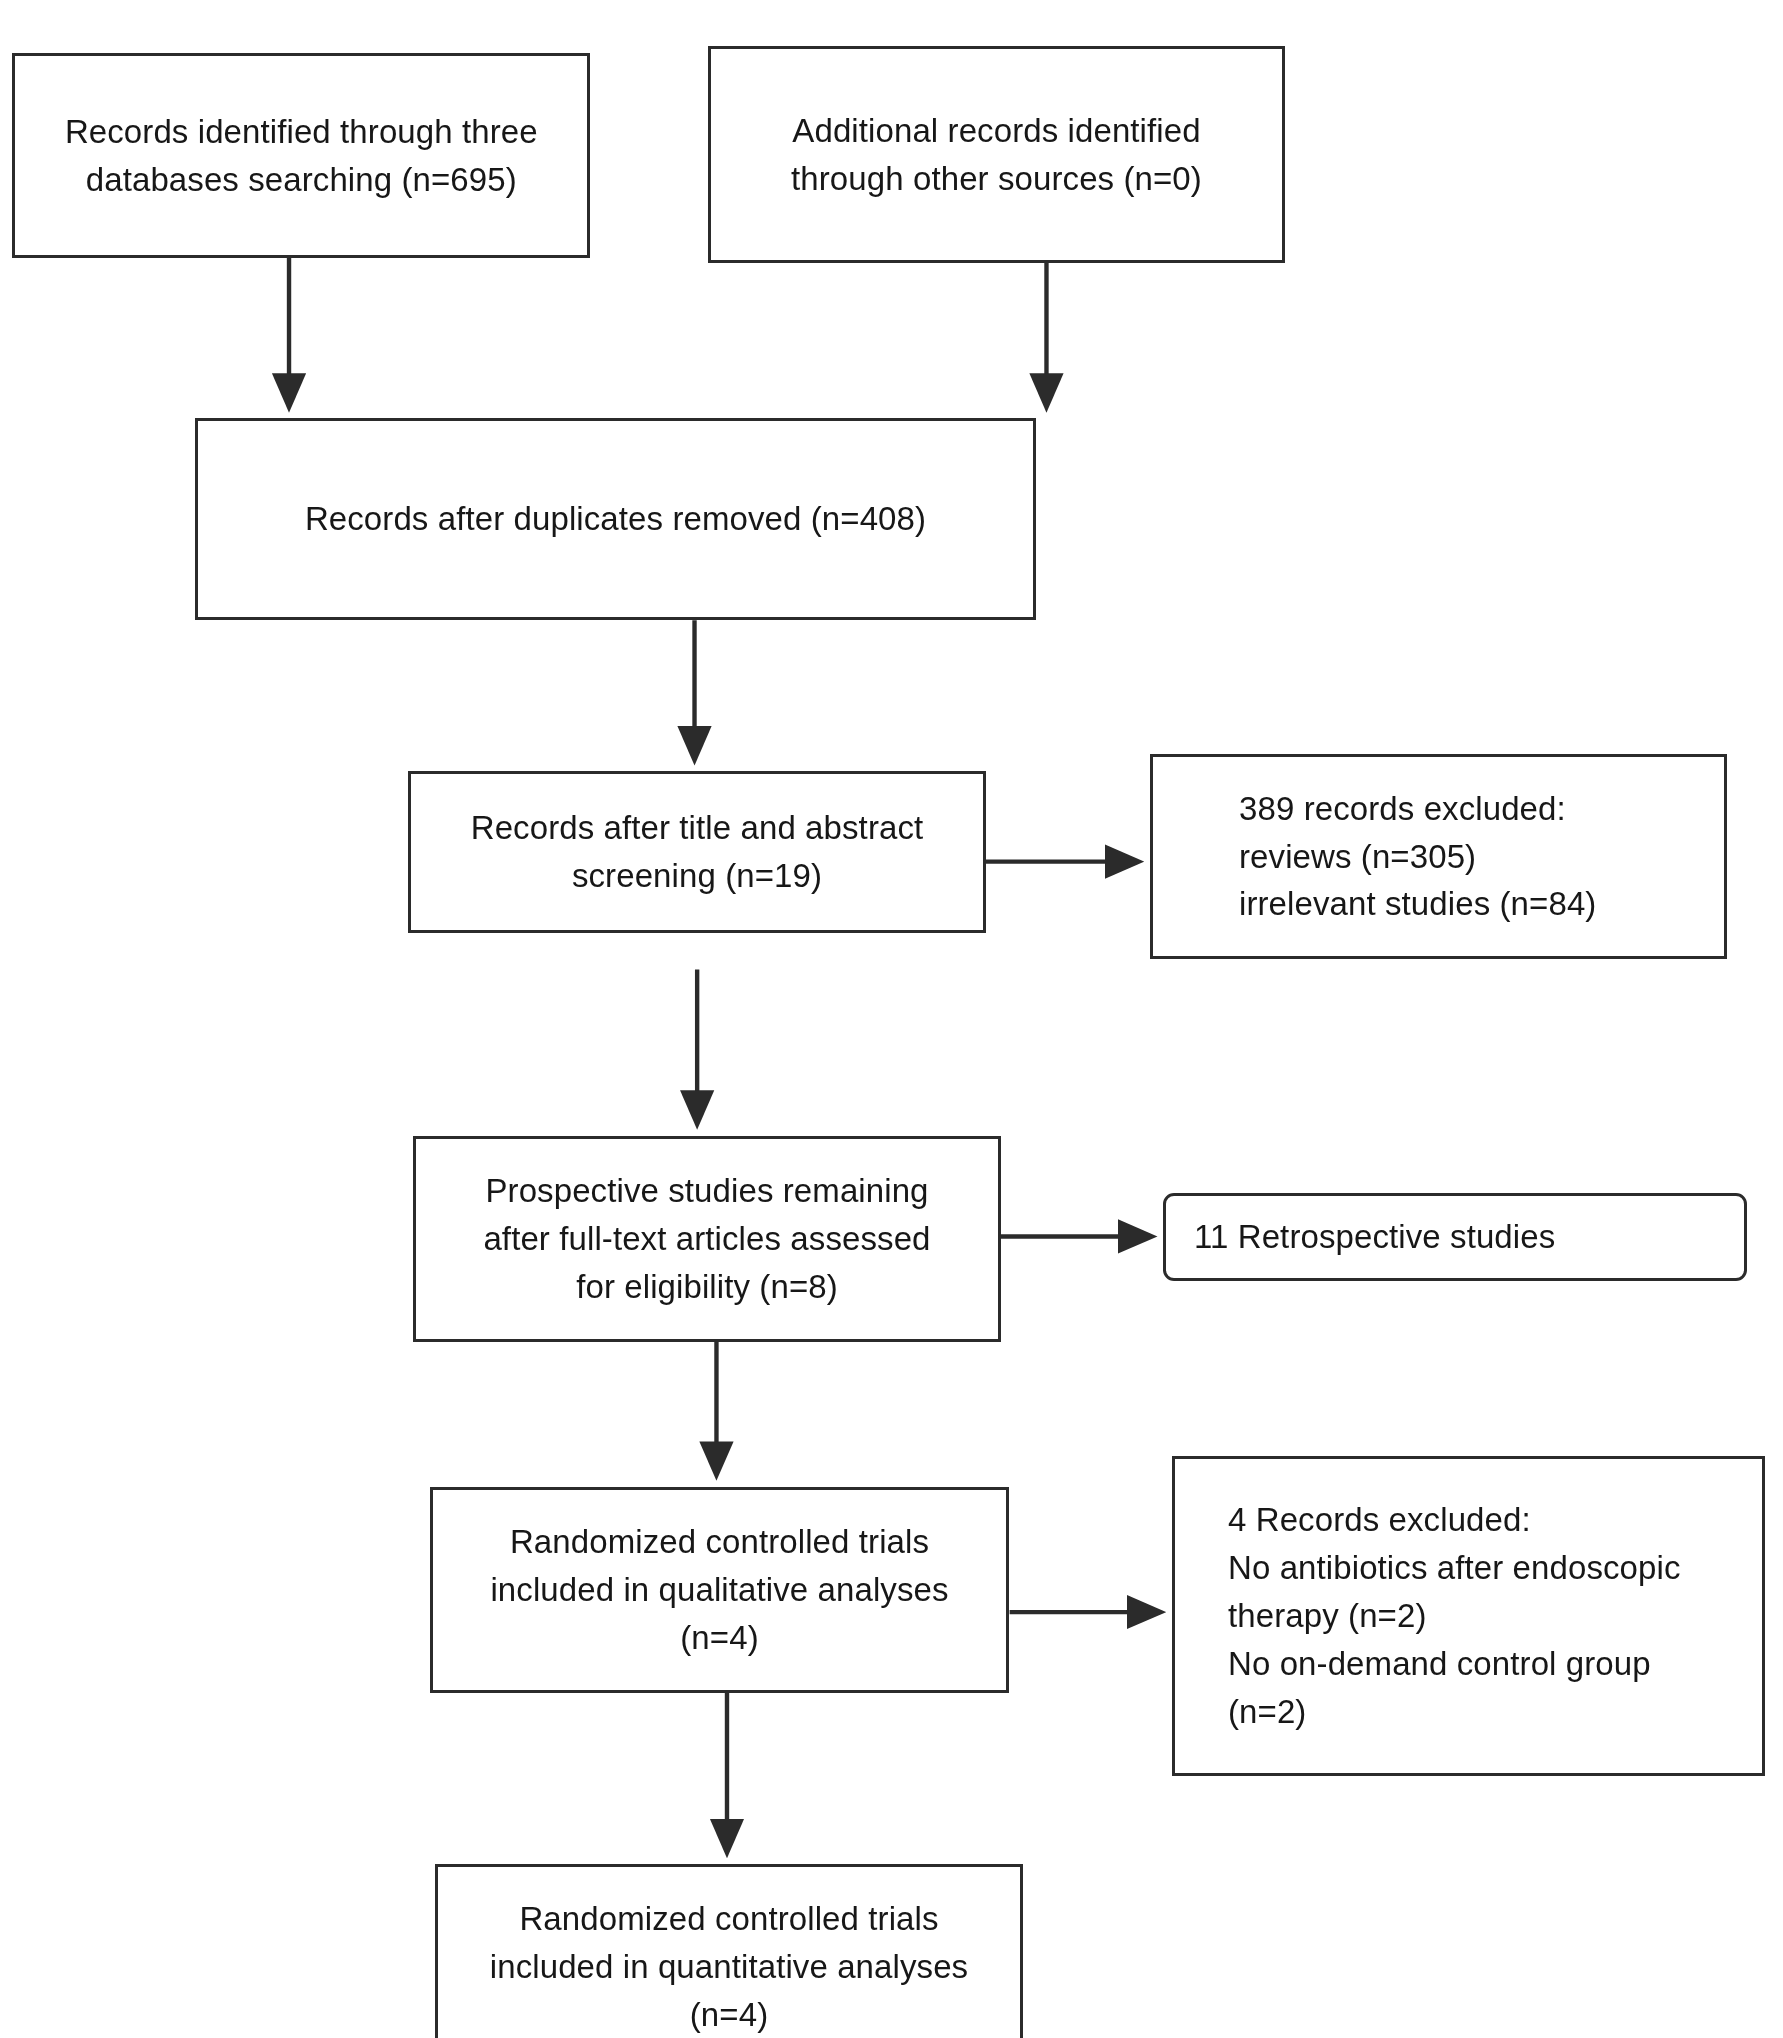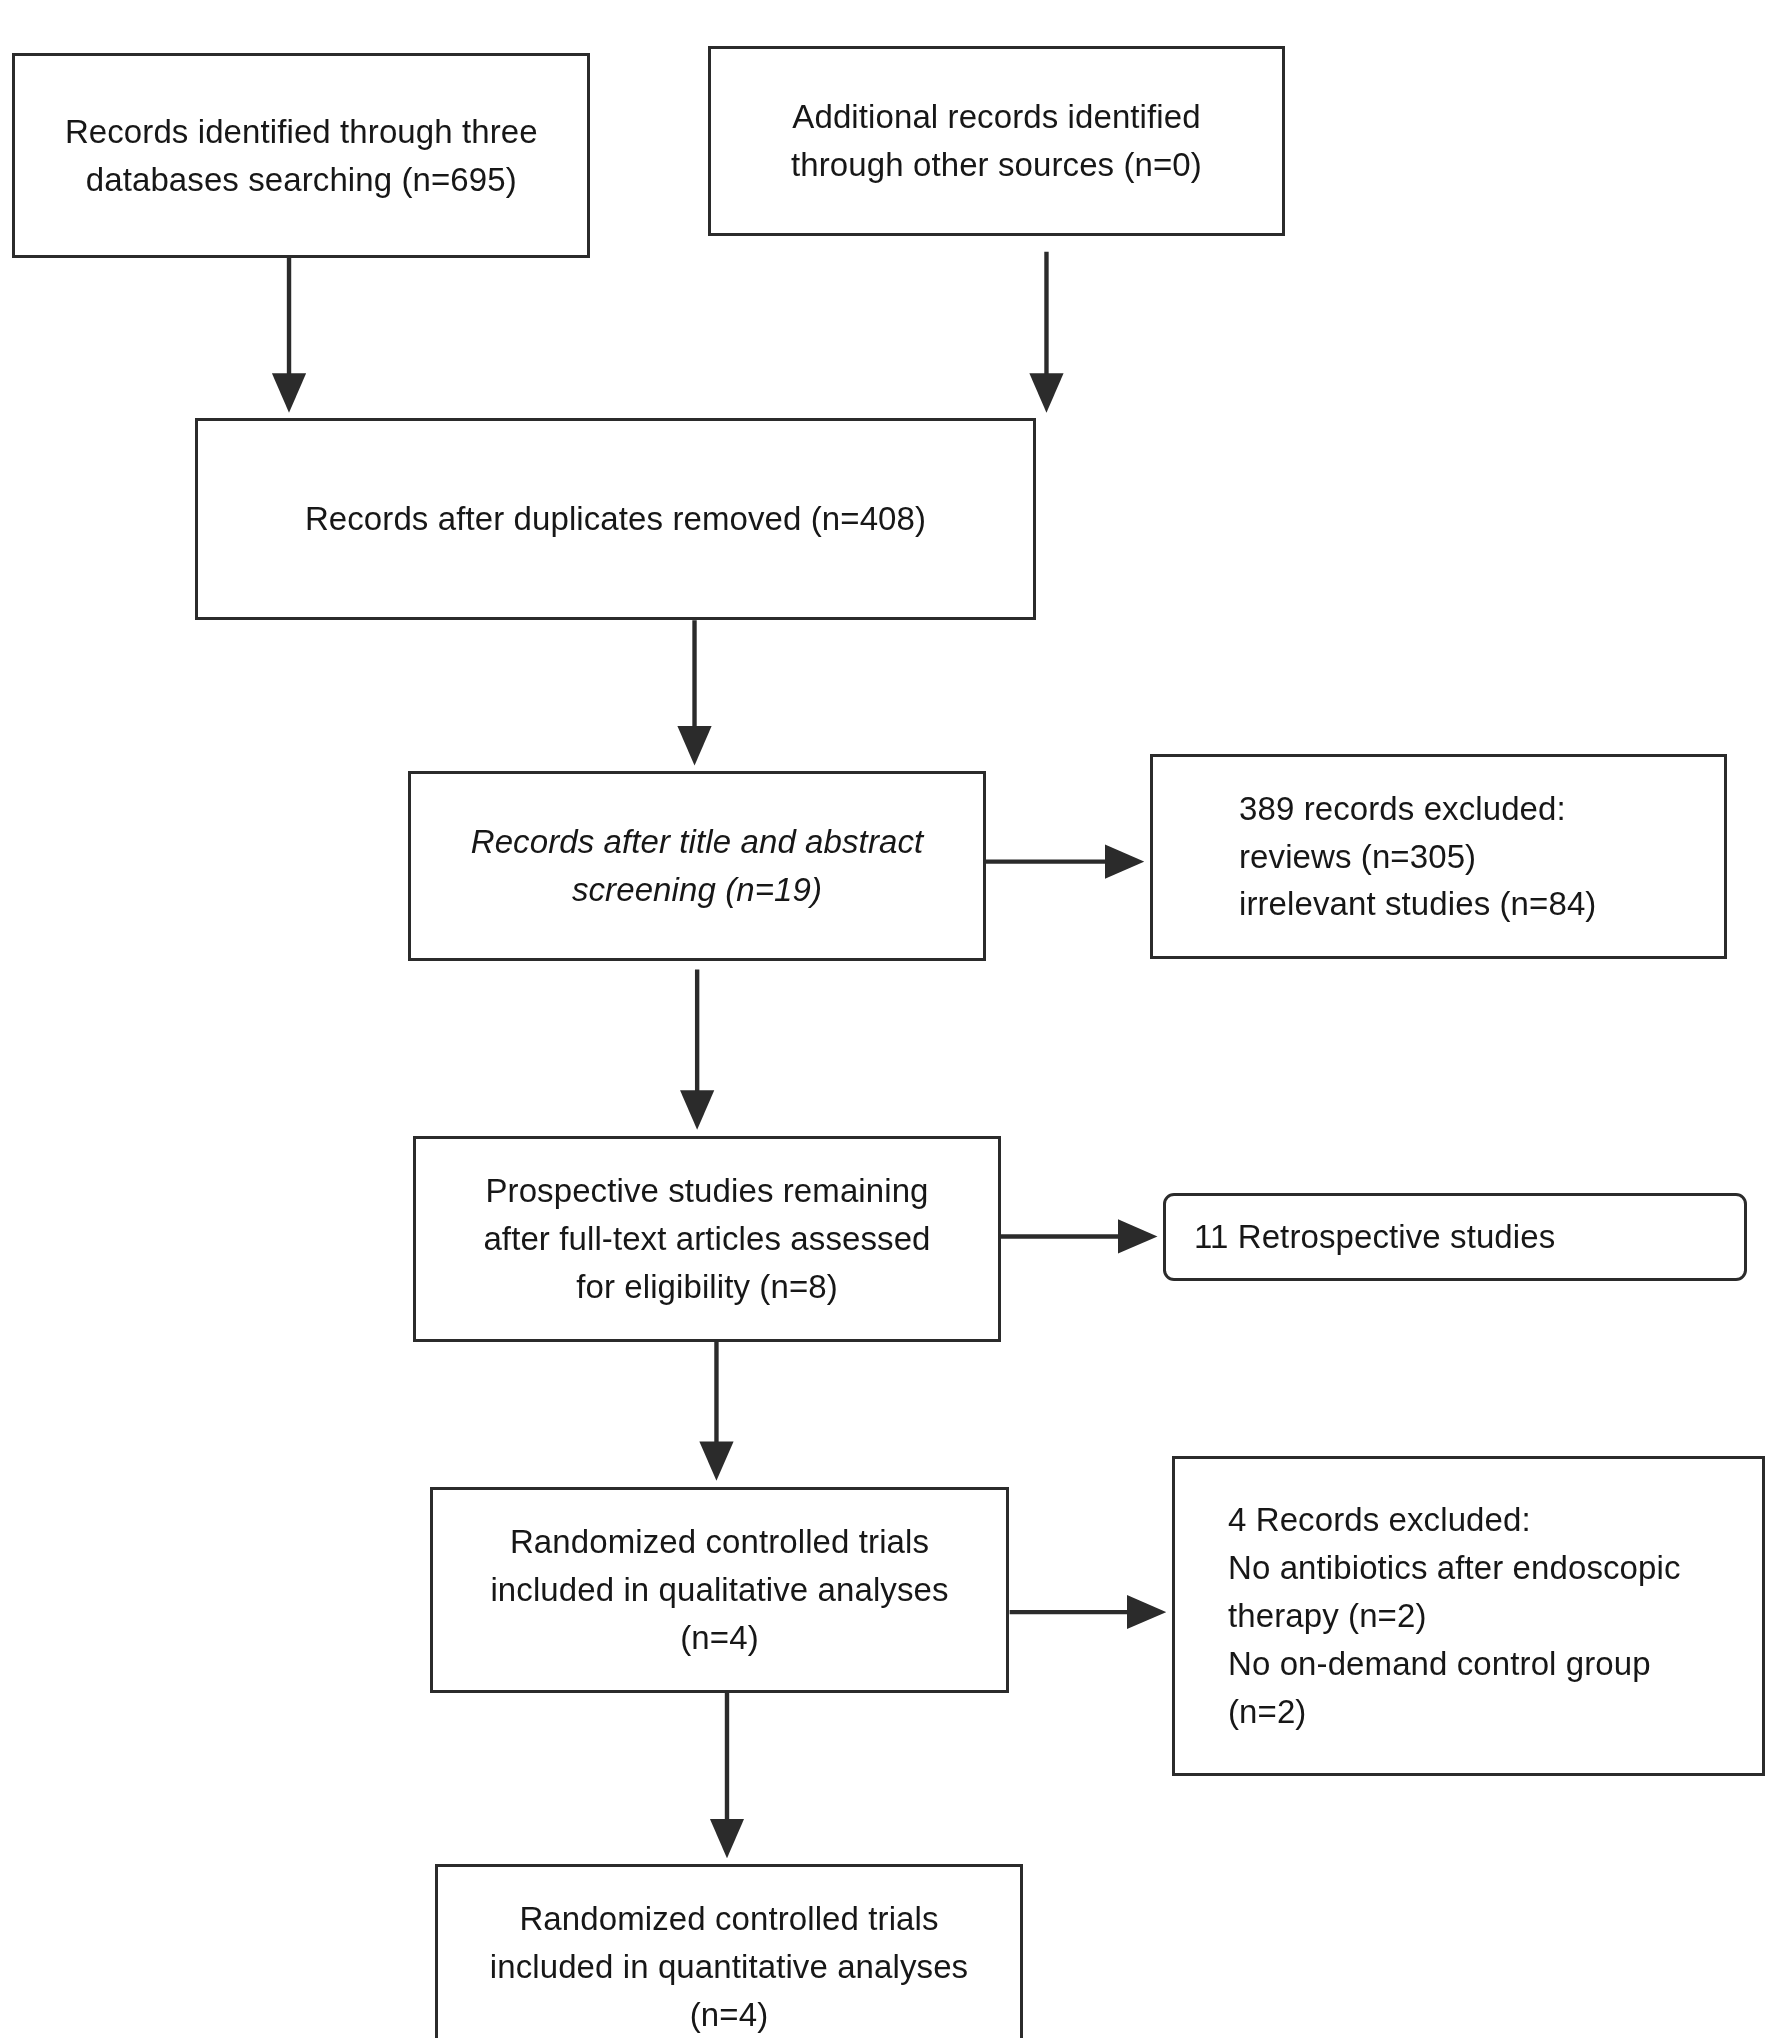--- a/index.html
+++ b/index.html
@@ -74,30 +74,30 @@
     <line x1="1150" y1="1798" x2="1321" y2="1798" stroke="#2b2b2b" stroke-width="5" marker-end="url(#arrowhead)"></line>
 
     <line x1="828" y1="1890" x2="828" y2="2071" stroke="#2b2b2b" stroke-width="5" marker-end="url(#arrowhead)"></line>
   </svg>
 
   <div class="flow-box" style="left:12.3px; top:19.3px; width:578px; height:205px;">
     <div class="box-text center-text">Records identified through three
 databases searching (n=695)</div>
   </div>
 
-  <div class="flow-box" style="left:708px; top:12.3px; width:577px; height:190px;">
+  <div class="flow-box" style="left:708px; top:12.3px; width:577px; height:217px;">
     <div class="box-text center-text">Additional records identified
 through other sources (n=0)</div>
   </div>
 
   <div class="flow-box" style="left:195px; top:384px; width:841px; height:202px;">
     <div class="box-text center-text">Records after duplicates removed (n=408)</div>
   </div>
 
-  <div class="flow-box" style="left:408px; top:737px; width:578px; height:190px;font-style:italic;">
+  <div class="flow-box" style="left:408px; top:737px; width:578px; height:162px;">
     <div class="box-text center-text">Records after title and abstract
 screening (n=19)</div>
   </div>
 
   <div class="flow-box" style="left:1150px; top:720px; width:577px; height:205px;">
     <div class="box-text left-text" style="padding-left:86px;">389 records excluded:
    reviews (n=305)
    irrelevant studies (n=84)</div>
   </div>
 

